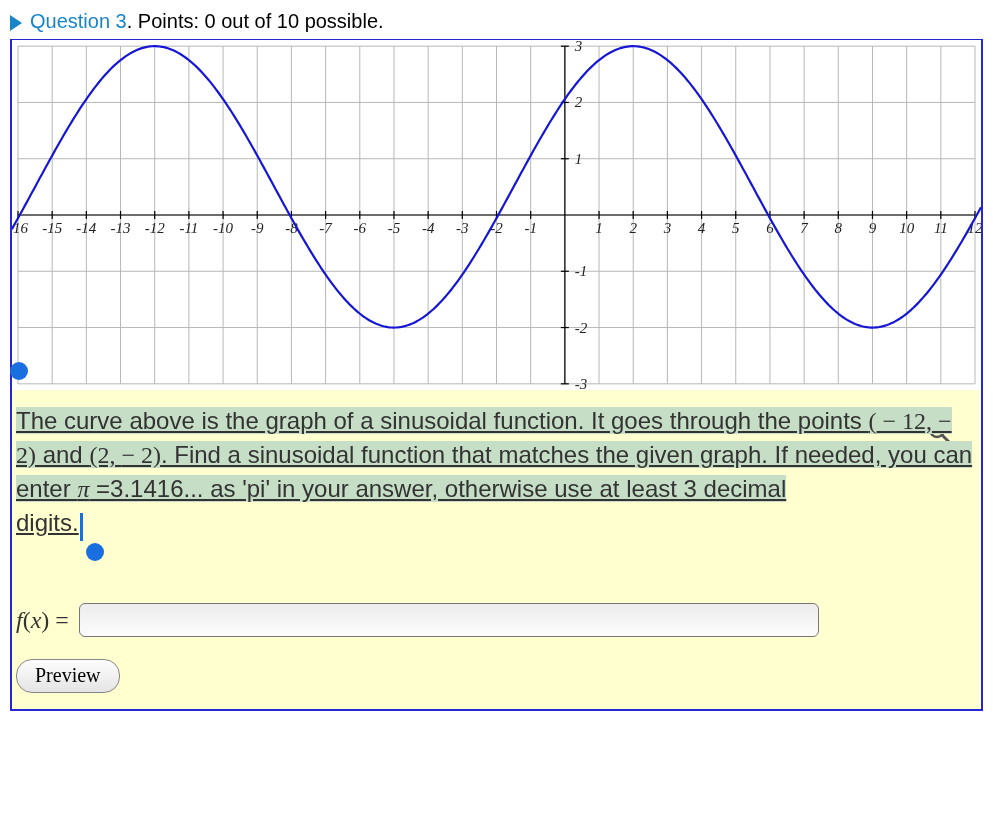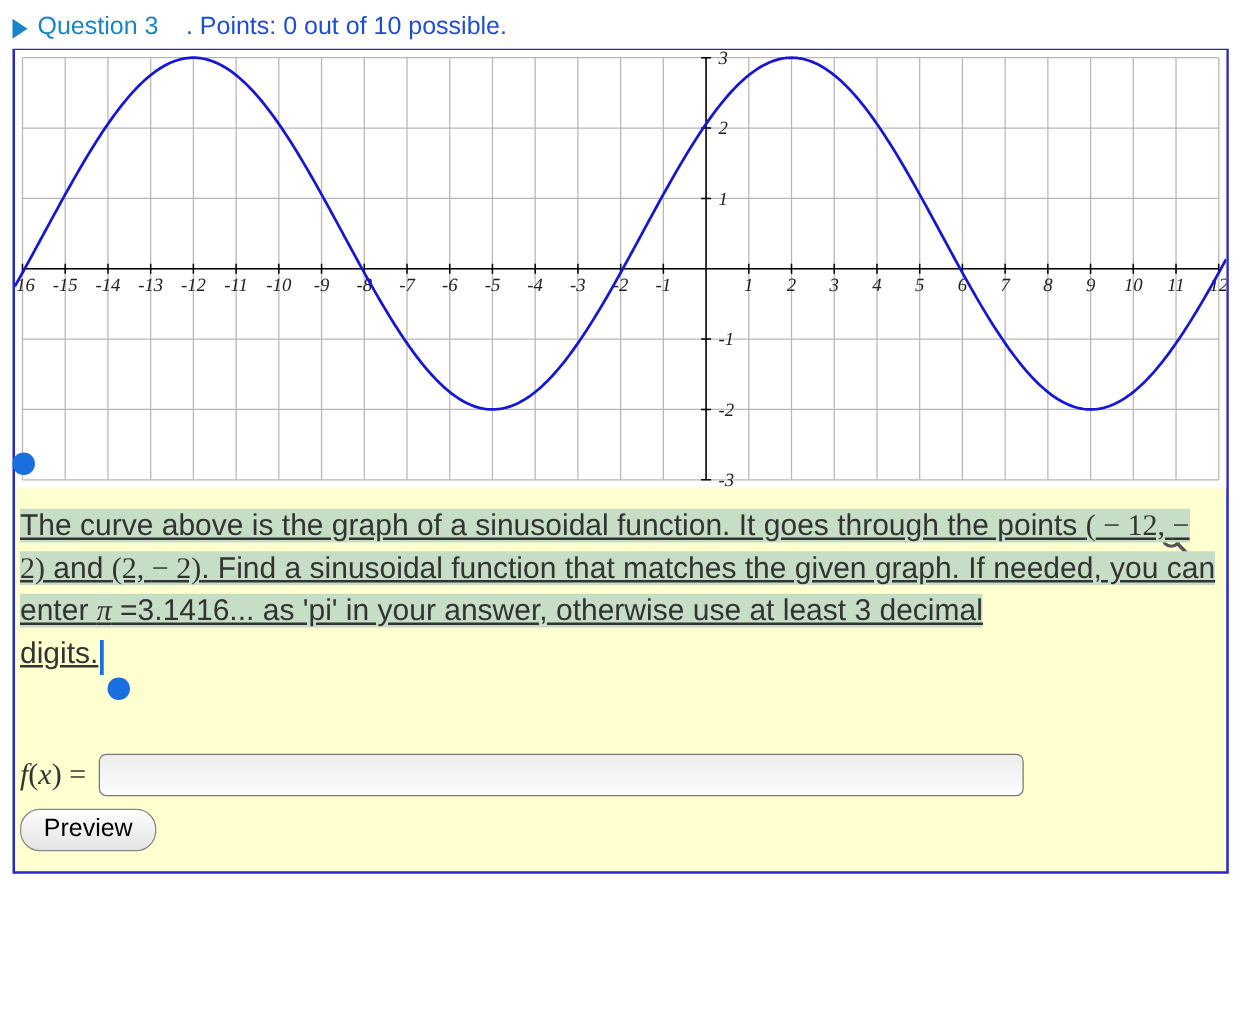--- a/index.html
+++ b/index.html
@@ -21,21 +21,21 @@
   .triangle {
     width: 0;
     height: 0;
     border-top: 8px solid transparent;
     border-bottom: 8px solid transparent;
     border-left: 12px solid #1985c9;
     position: relative;
     top: 1px;
   }
   .q-label { color: #1985c9; margin-top: 34px; }
-  .q-rest  { color: #1d4ed8; margin-left: 22px; }
+  .q-rest  { color: #000000; }
   .panel {
     background: #ffffcf;
     border: 2px solid #2626d3;
     border-top-width: 1px;
     padding: 0;
     position: relative;
   }
   .graph-wrap {
     background: #fff;
     border-bottom: none;
@@ -99,30 +99,30 @@
     flex: 0 0 740px;
     height: 34px;
     font-size: 18px;
     border: 1px solid #777;
     border-radius: 6px;
     background: linear-gradient(#ececec,#fdfdfd);
     padding: 2px 8px;
     box-sizing: border-box;
   }
   .preview-btn {
-    margin-top: 10px;
+    margin-top: 22px;
     margin-left: 4px;
     height: 34px;
     padding: 1px 18px;
     font-size: 20px;
     border: 1px solid #888;
     border-radius: 16px;
     background: linear-gradient(#fdfdfd,#e4e4e4);
     cursor: pointer;
-    font-family: Liberation Sans, sans-serif;
+    font-family: Liberation Serif, serif;
   }
   .panel-pad { padding: 0 0 16px 0; }
 </style>
 </head>
 <body>
 
 <div class="header">
   <div class="triangle"></div>
   <div>
     <span class="q-label">Question 3</span><span class="q-rest">. Points: 0 out of 10 possible.</span>

